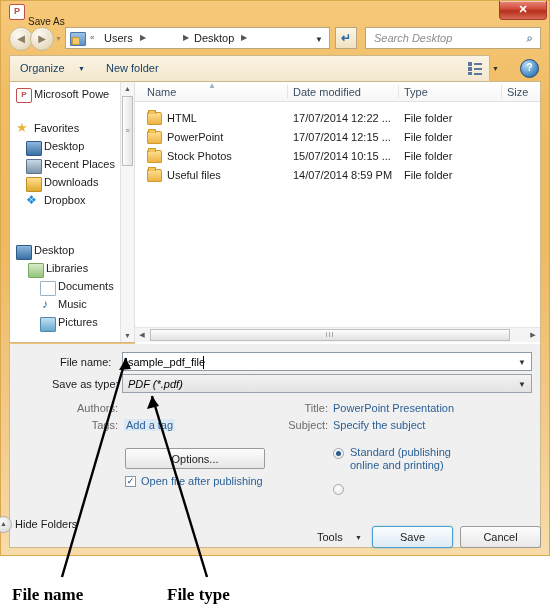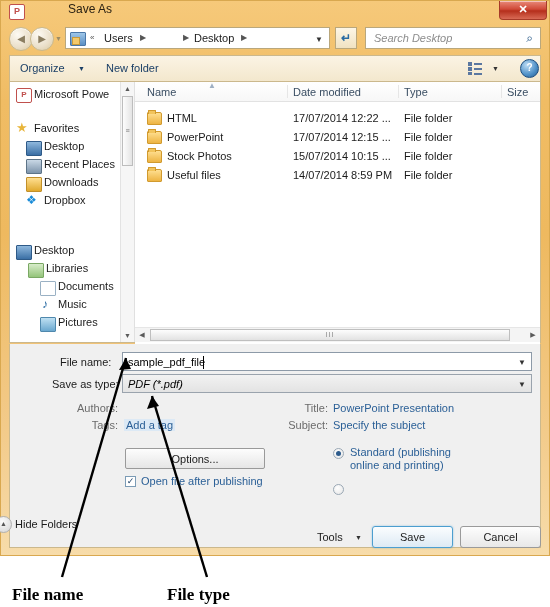--- a/index.html
+++ b/index.html
@@ -18,21 +18,21 @@
     border:1px solid #d9a84f;
     box-sizing:border-box;
   }
   
   #titlebar{position:absolute;left:0;top:0;width:548px;height:21px;}
   #ppt-icon{
     position:absolute;left:8px;top:3px;width:14px;height:14px;
     background:#ffffff;border:1px solid #c0504d;border-radius:2px;
     color:#c0504d;font-size:9px;font-weight:bold;line-height:13px;text-align:center;
   }
-  #title-text{position:absolute;left:27px;top:1px;font-size:12px;color:#2a2113;margin-left:40px;}
+  #title-text{position:absolute;left:27px;top:15px;font-size:10px;color:#2a2113;}
   #close-btn{
     position:absolute;left:498px;top:0px;width:46px;height:18px;
     background:linear-gradient(180deg,#e98a7a 0%,#d04a38 45%,#b52f1c 55%,#d86a55 100%);
     border:1px solid #a63a28;border-top:none;
     border-radius:0 0 4px 4px;
     color:#fff;font-size:11px;font-weight:bold;text-align:center;line-height:17px;
     box-shadow:inset 0 1px 0 rgba(255,255,255,.5);
   }
   
   #navbar{position:absolute;left:0;top:24px;width:548px;height:28px;}
@@ -70,21 +70,21 @@
     color:#2b6ca3;font-size:12px;text-align:center;line-height:20px;font-weight:bold;
   }
   #searchbox{
     position:absolute;left:364px;top:2px;width:176px;height:22px;
     background:#fff;border:1px solid #b9a77c;box-sizing:border-box;
   }
   #search-ph{position:absolute;left:8px;top:4px;font-size:11px;color:#8c8c8c;font-style:italic;}
   #search-icon{position:absolute;right:7px;top:3px;font-size:12px;color:#2b5c8a;}
   
   #toolbar{
-    position:absolute;left:8px;top:54px;width:532px;height:26px;
+    position:absolute;left:8px;top:54px;width:481px;height:26px;
     background:linear-gradient(180deg,#fbf4e4 0%,#f3e7cd 100%);
     border:1px solid #cbb territ;border:1px solid #cbb88d;border-bottom:none;box-sizing:border-box;
   }
   #tb-organize{position:absolute;left:10px;top:6px;font-size:11px;color:#1b3f66;}
   #tb-org-caret{position:absolute;left:68px;top:9px;font-size:7px;color:#1b3f66;}
   #tb-newfolder{position:absolute;left:96px;top:6px;font-size:11px;color:#1b3f66;}
   #tb-view{position:absolute;left:458px;top:6px;width:14px;height:13px;}
   #tb-view i{display:block;position:absolute;background:#5a77a0;}
   #tb-view-caret{position:absolute;left:482px;top:9px;font-size:7px;color:#333;}
   #tb-help{

